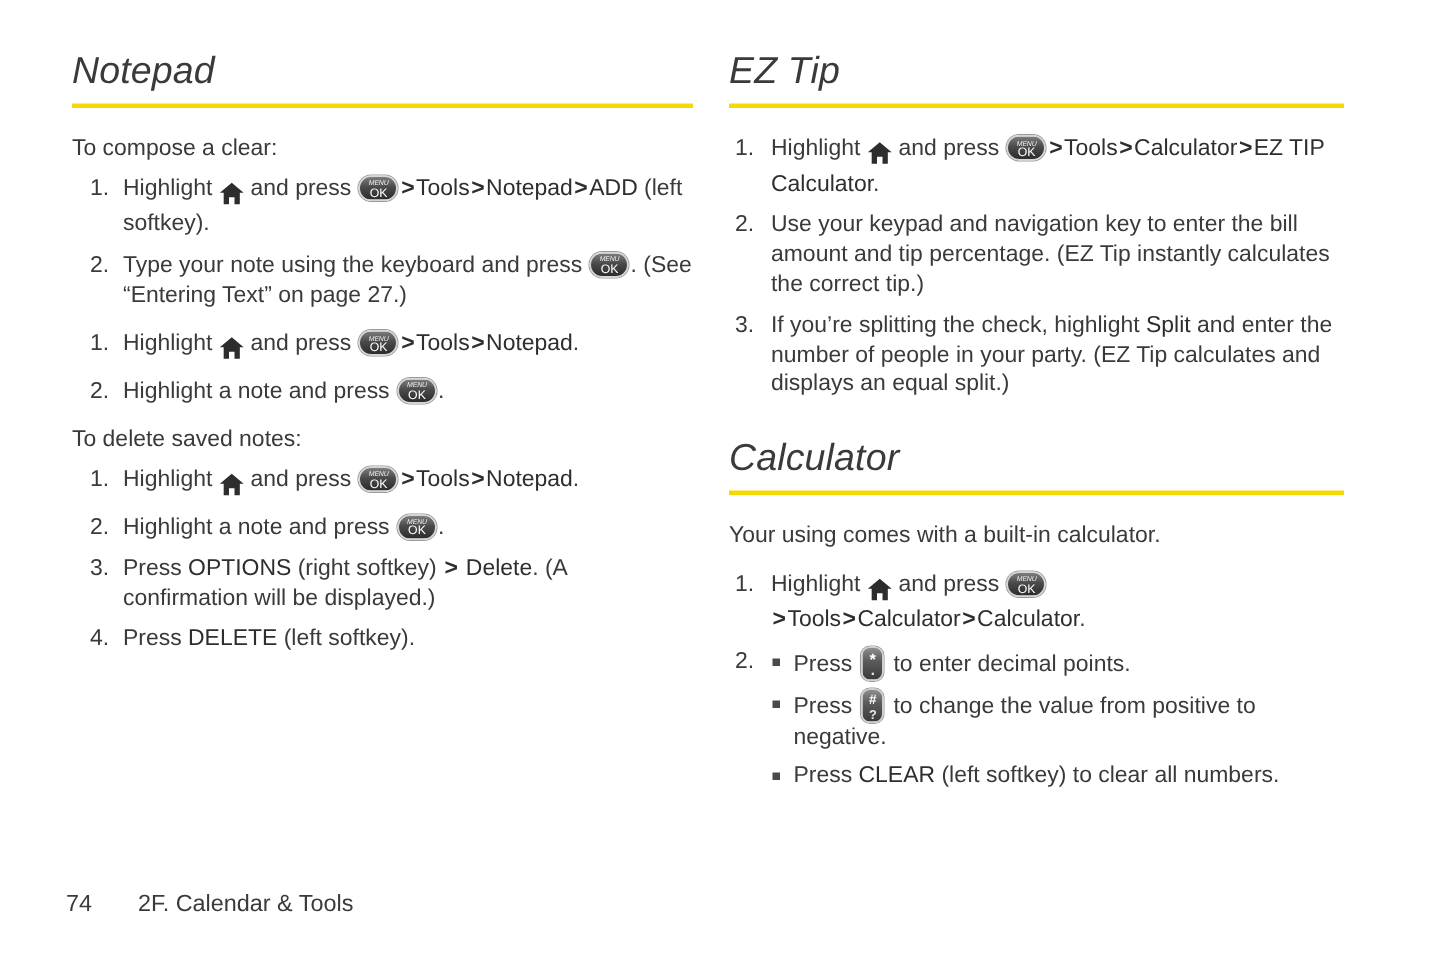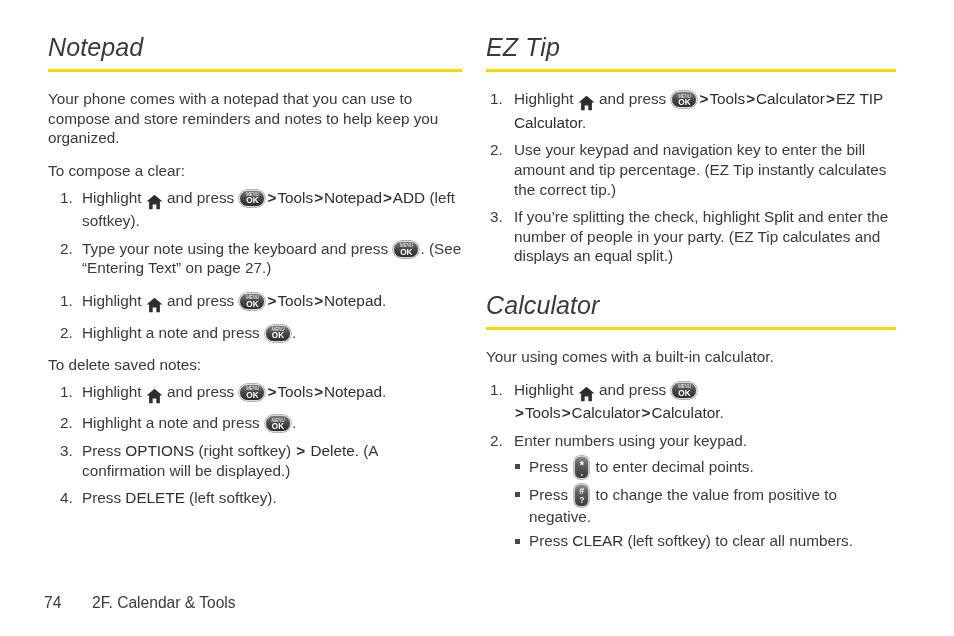--- a/index.html
+++ b/index.html
@@ -145,21 +145,21 @@
     letter-spacing: -0.1px;
     font-family: "Liberation Sans", sans-serif;
     margin-top: 1.3px;
     font-style: italic;
   }
   .menuok-key .kok {
     display: block;
     color: #ffffff;
     font-size: 8.2px;
     line-height: 8px;
-    font-weight: bold;
+    font-weight: normal;
     font-family: "Liberation Sans", sans-serif;
     margin-top: -0.5px;
   }
 
   
   .pad-key {
     display: inline-block;
     width: 15px;
     height: 23px;
     border-radius: 6px;
@@ -204,21 +204,20 @@
 </head>
 <body>
 
 <div class="page">
 
   <div class="col col-left">
 
     <h2 class="section-title">Notepad</h2>
     <div class="rule"></div>
 
-    <p class="body-text">Your phone comes with a notepad that you can use to compose and store reminders and notes to help keep you organized.</p>
 
     <p class="lead-in">To compose a clear:</p>
     <ol class="steps">
         <li><span>Highlight </span><span class="icon-inline"><svg class="home-icon" viewBox="0 0 24 22" xmlns="http://www.w3.org/2000/svg">
               <path d="M12 0.8 L23.2 10.4 L19.6 10.4 L19.6 21.2 L14.6 21.2 L14.6 14.6 L9.4 14.6 L9.4 21.2 L4.4 21.2 L4.4 10.4 L0.8 10.4 Z" fill="#2d2d2d"></path>
             </svg></span><span> and press </span><span class="menuok-key"><span class="kmenu">MENU</span><span class="kok">OK</span></span><span class="gt">&gt;</span><b>Tools</b><span class="gt">&gt;</span><b>Notepad</b><span class="gt">&gt;</span><b>ADD</b><span> (left softkey).</span></li>
         <li><span>Type your note using the keyboard and press </span><span class="menuok-key"><span class="kmenu">MENU</span><span class="kok">OK</span></span><span>. (See “Entering Text” on page 27.)</span></li>
       </ol>
 
     <ol class="steps">
@@ -255,21 +254,21 @@
 
     <h2 class="section-title" style="margin-top:26px;">Calculator</h2>
     <div class="rule"></div>
 
     <p class="body-text">Your using comes with a built-in calculator.</p>
 
     <ol class="steps calc-steps">
         <li><span>Highlight </span><span class="icon-inline"><svg class="home-icon" viewBox="0 0 24 22" xmlns="http://www.w3.org/2000/svg">
               <path d="M12 0.8 L23.2 10.4 L19.6 10.4 L19.6 21.2 L14.6 21.2 L14.6 14.6 L9.4 14.6 L9.4 21.2 L4.4 21.2 L4.4 10.4 L0.8 10.4 Z" fill="#2d2d2d"></path>
             </svg></span><span> and press </span><span class="menuok-key"><span class="kmenu">MENU</span><span class="kok">OK</span></span><span class="gt">&gt;</span><b>Tools</b><span class="gt">&gt;</span><b>Calculator</b><span class="gt">&gt;</span><b>Calculator</b><span>.</span></li>
-        <li><span>Enter numbers using your keypad.</span><ul class="sub-bullets">
+        <li><ul class="sub-bullets">
             <li><span>Press </span><span class="pad-key star"><span class="ktop">*</span><span class="kbot">.</span></span><span> to enter decimal points.</span></li>
             <li><span>Press </span><span class="pad-key"><span class="ktop">#</span><span class="kbot">?</span></span><span> to change the value from positive to negative.</span></li>
             <li><span>Press </span><b>CLEAR</b><span> (left softkey) to clear all numbers.</span></li>
           </ul></li>
       </ol>
 
   </div>
 
   <div class="footer">
     <span class="pagenum">74</span><span class="chapter">2F. Calendar &amp; Tools</span>

